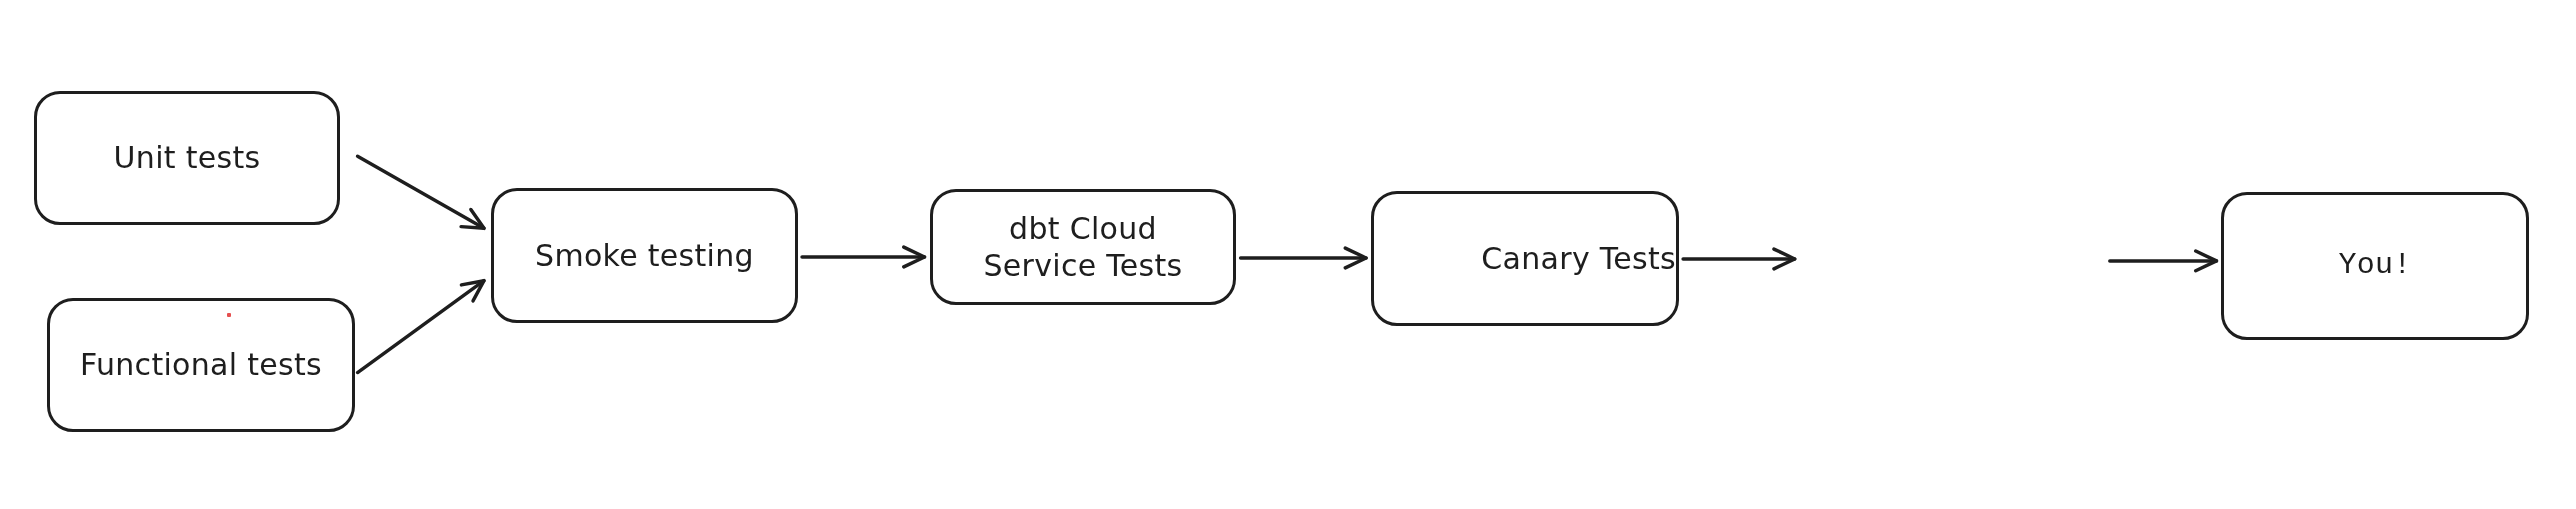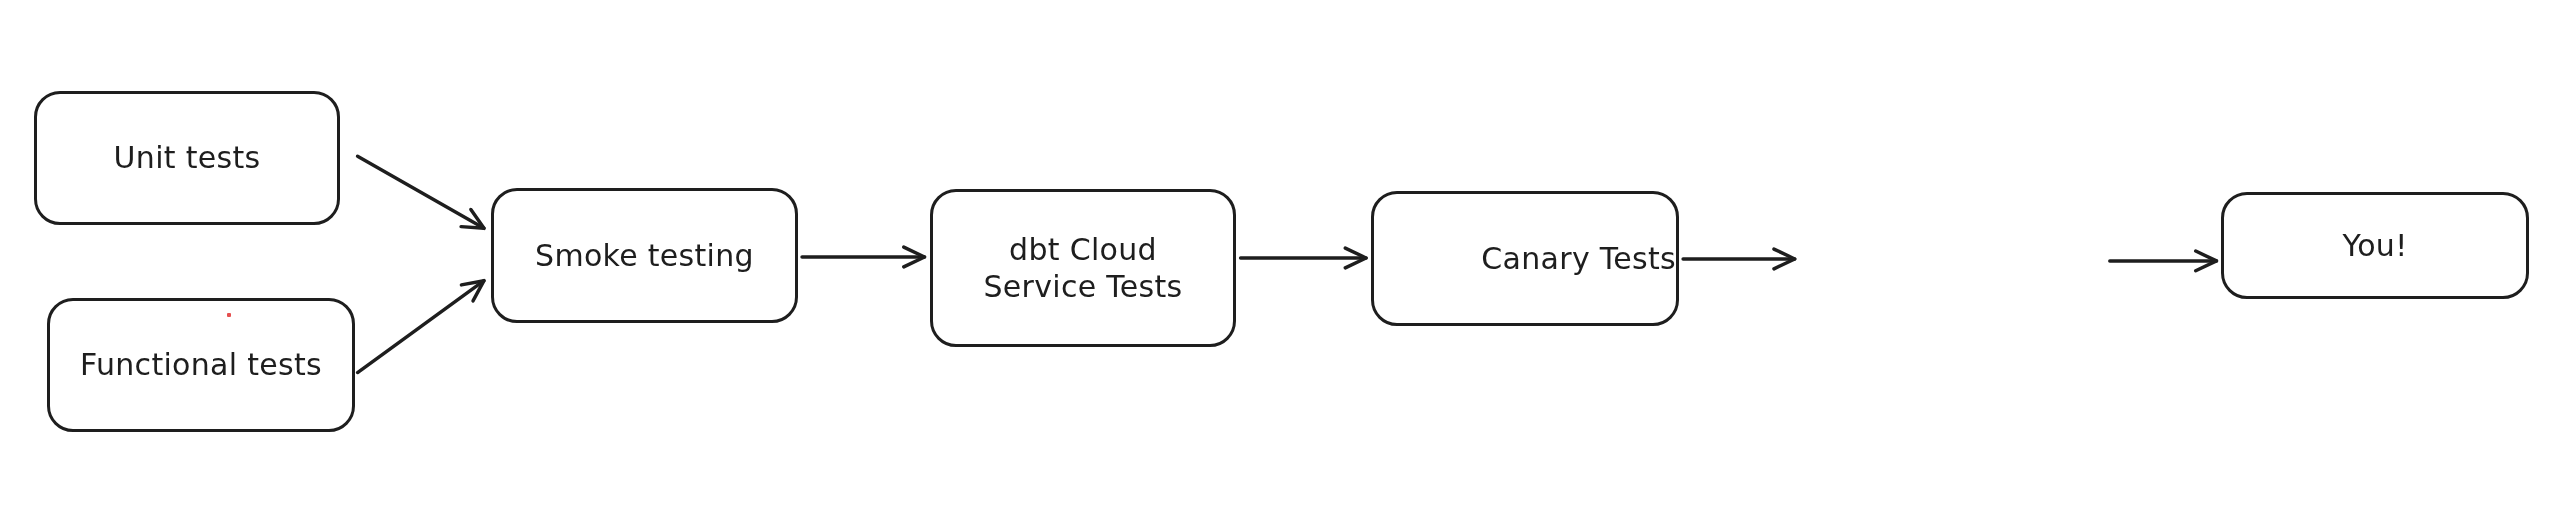--- a/index.html
+++ b/index.html
@@ -76,30 +76,30 @@
   </div>
 
   <div class="node" style="left:47px; top:298px; width:308px; height:134px;text-align:center;">
     <span class="node-label">Functional tests</span>
   </div>
 
   <div class="node" style="left:491px; top:188px; width:307px; height:135px;">
     <span class="node-label">Smoke testing</span>
   </div>
 
-  <div class="node" style="left:930px; top:189px; width:306px; height:158px;">
+  <div class="node" style="left:930px; top:189px; width:306px; height:116px;">
     <span class="node-label">dbt Cloud
 Service Tests</span>
   </div>
 
   <div class="node" style="left:1371px; top:191px; width:308px; height:135px;justify-content:flex-end;">
     <span class="node-label">Canary Tests</span>
   </div>
 
 
-  <div class="node" style="left:2221px; top:192px; width:308px; height:107px;">
+  <div class="node" style="left:2221px; top:192px; width:308px; height:148px;font-family:Liberation Mono, monospace;">
     <span class="node-label">You!</span>
   </div>
 
   <div class="stray-dot"></div>
 
 </div>
 
 
 </body></html>

